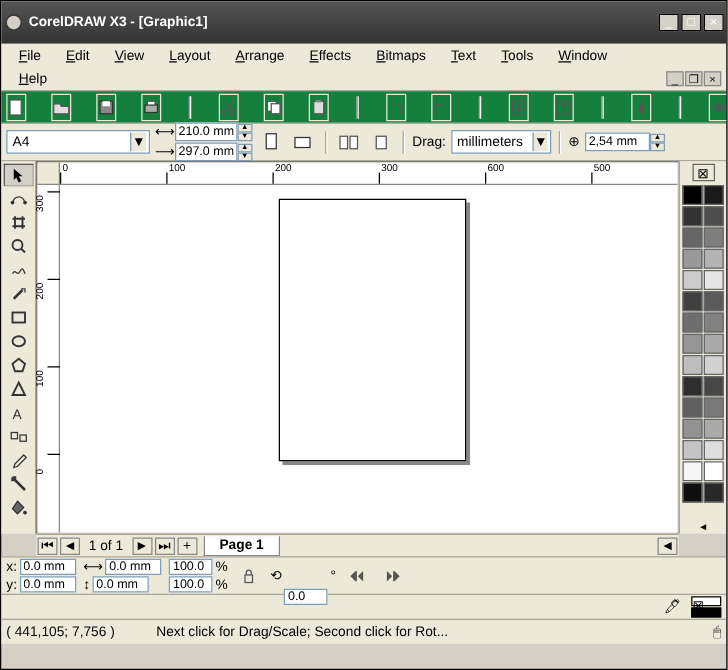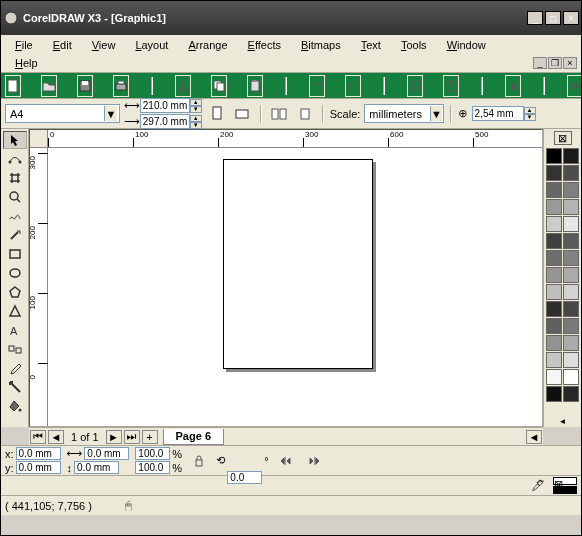--- a/index.html
+++ b/index.html
@@ -222,21 +222,21 @@
         <rect x="1" y="2" width="6" height="10" fill="#fff" stroke="#555"></rect>
         <rect x="9" y="2" width="6" height="10" fill="#fff" stroke="#555"></rect>
       </svg>
     </div>
   <div class="tbtn">
       <svg width="14" height="14">
         <rect x="3" y="2" width="8" height="10" fill="#fff" stroke="#555"></rect>
       </svg>
     </div>
   <div class="sep"></div>
-  <span>Scale:</span>
+  <span>Drag:</span>
   <div class="combo" style="width:80px">
     <span>millimeters</span>
     <span style="flex:1"></span>
       <div class="arrow">▼</div>
   </div>
   <div class="sep"></div>
   <span>⊕</span>
   <div class="spin">
       <input style="width: 52px;" value="2,54 mm">
       <div class="spinbtns">
@@ -401,21 +401,21 @@
 </div>
 
 <div class="pagenav">
   <div class="navbtn">⏮</div>
   <div class="navbtn">◄</div>
   <span style="padding:0 6px">1 of 1</span>
   <div class="navbtn">►</div>
   <div class="navbtn">⏭</div>
   <div class="navbtn">+</div>
   <div class="tab">
-      <span>Page 6</span>
+      <span>Page 1</span>
     </div>
   <div style="flex:1"></div>
   <div class="navbtn">◄</div>
 </div>
 
 <div class="statusbar1">
   <div class="coord">
     <div class="fld">
         <span>x:</span>
         <input value="0.0 mm" style="">
@@ -472,14 +472,15 @@
   <span style="flex:1"></span>
   <span>🖊</span>
   <div class="colorind">
     <div style="background:#fff">⊠</div>
     <div style="background:#000"></div>
   </div>
 </div>
 
 <div class="statusbar3">
   <span class="pos">( 441,105; 7,756 )</span>
+  <span class="msg">Next click for Drag/Scale; Second click for Rot...</span>
   <span>🖱</span>
 </div>
 
 </body></html>

